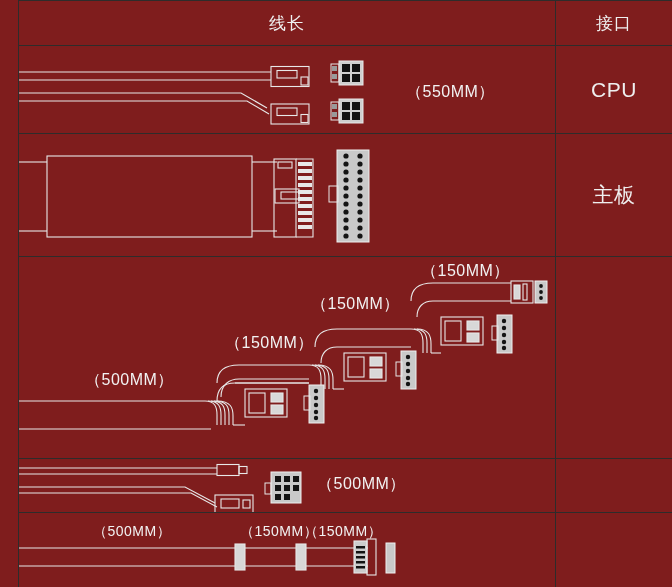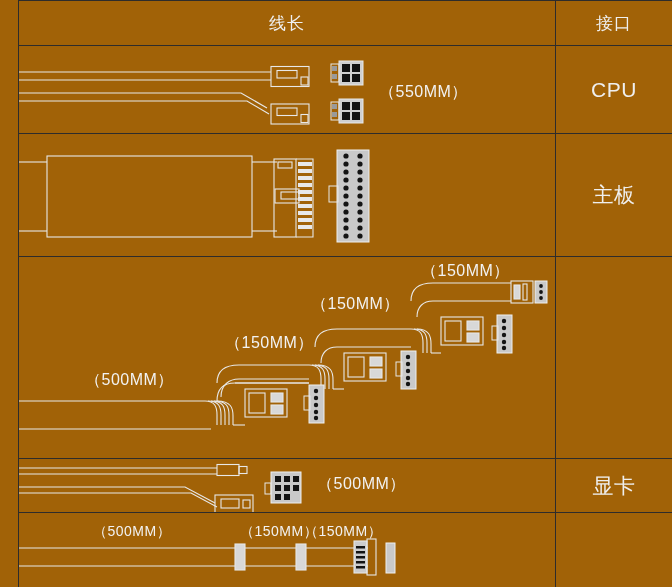--- a/index.html
+++ b/index.html
@@ -7,21 +7,21 @@
     width: 672px;
     height: 587px;
     background: #000000;
     overflow: hidden;
     font-family: "Liberation Sans", "DejaVu Sans", sans-serif;
   }
   #root {
     position: relative;
     width: 672px;
     height: 587px;
-    background: #a16207;
+    background: #7f1d1d;
   }
 
   
   .table-wrap {
     position: absolute;
     left: 18px;
     top: 0px;
     width: 654px;
     height: 587px;
     border-left: 1px solid #2e2c2b;
@@ -133,21 +133,21 @@
               <rect x="320" y="53" width="24" height="24" fill="#cfcfcf" stroke="#e8e8e8" stroke-width="1"></rect>
               <rect x="323" y="56" width="8" height="8" fill="#111"></rect>
               <rect x="333" y="56" width="8" height="8" fill="#111"></rect>
               <rect x="323" y="66" width="8" height="8" fill="#111"></rect>
               <rect x="333" y="66" width="8" height="8" fill="#111"></rect>
               <rect x="313" y="58" width="5" height="5" fill="#9a9a9a"></rect>
               <rect x="313" y="66" width="5" height="5" fill="#9a9a9a"></rect>
             </g>
           </svg>
         </div>
-        <span class="dim" style="left:360px; top:36px;">（550MM）</span>
+        <span class="dim" style="left:387px; top:36px;">（550MM）</span>
       </div>
       <div class="cell-if">
         <span class="if-text">CPU</span>
       </div>
     </div>
 
     <div class="row r2">
       <div class="cell-len">
         <div class="art">
           <svg width="537" height="123" viewBox="0 0 537 123">
@@ -368,23 +368,20 @@
                   <rect x="265" y="26" width="6" height="6"></rect>
                   <rect x="274" y="26" width="6" height="6"></rect>
                 <rect x="256" y="35" width="6" height="6"></rect>
                   <rect x="265" y="35" width="6" height="6"></rect>
               </g>
             </g>
           </svg>
         </div>
         <span class="dim" style="left:298px; top:15px;">（500MM）</span>
       </div>
-      <div class="cell-if">
-        <span class="if-text">显卡</span>
-      </div>
     </div>
 
     <div class="row r5">
       <div class="cell-len">
         <div class="art">
           <svg width="537" height="75" viewBox="0 0 537 75">
             <g fill="none" stroke="#e8e8e8" stroke-width="1.1">
               <path d="M0 35 H349"></path>
               <path d="M0 53 H349"></path>
 

